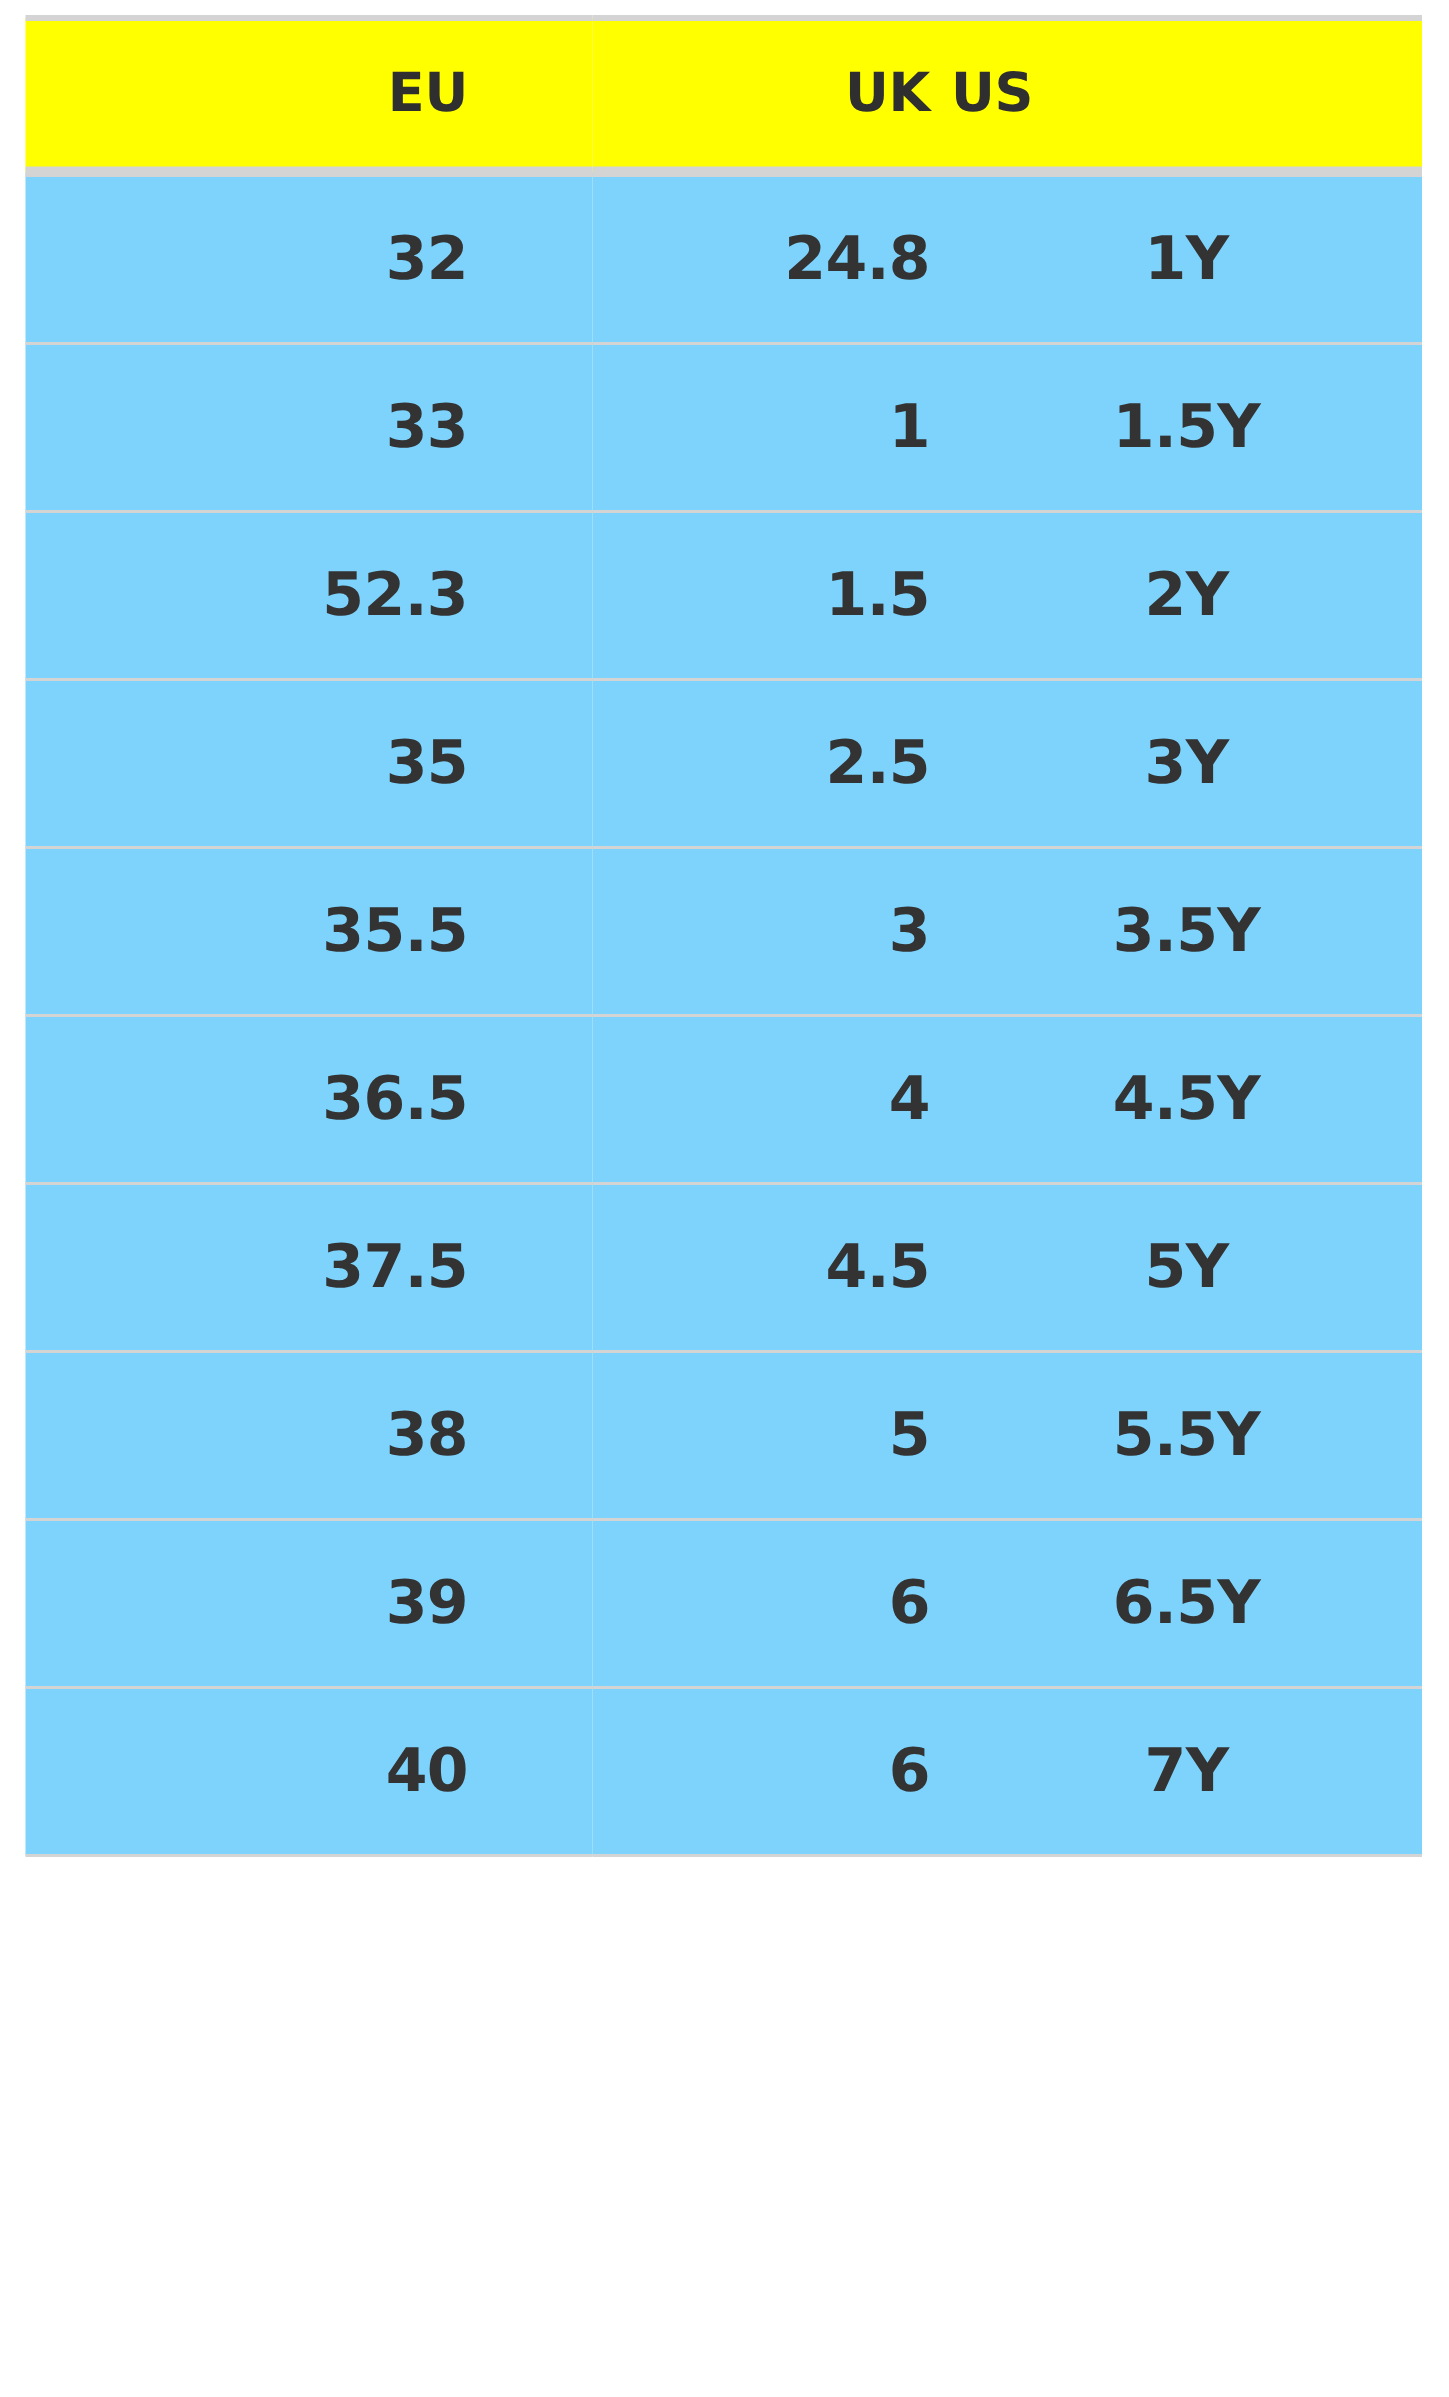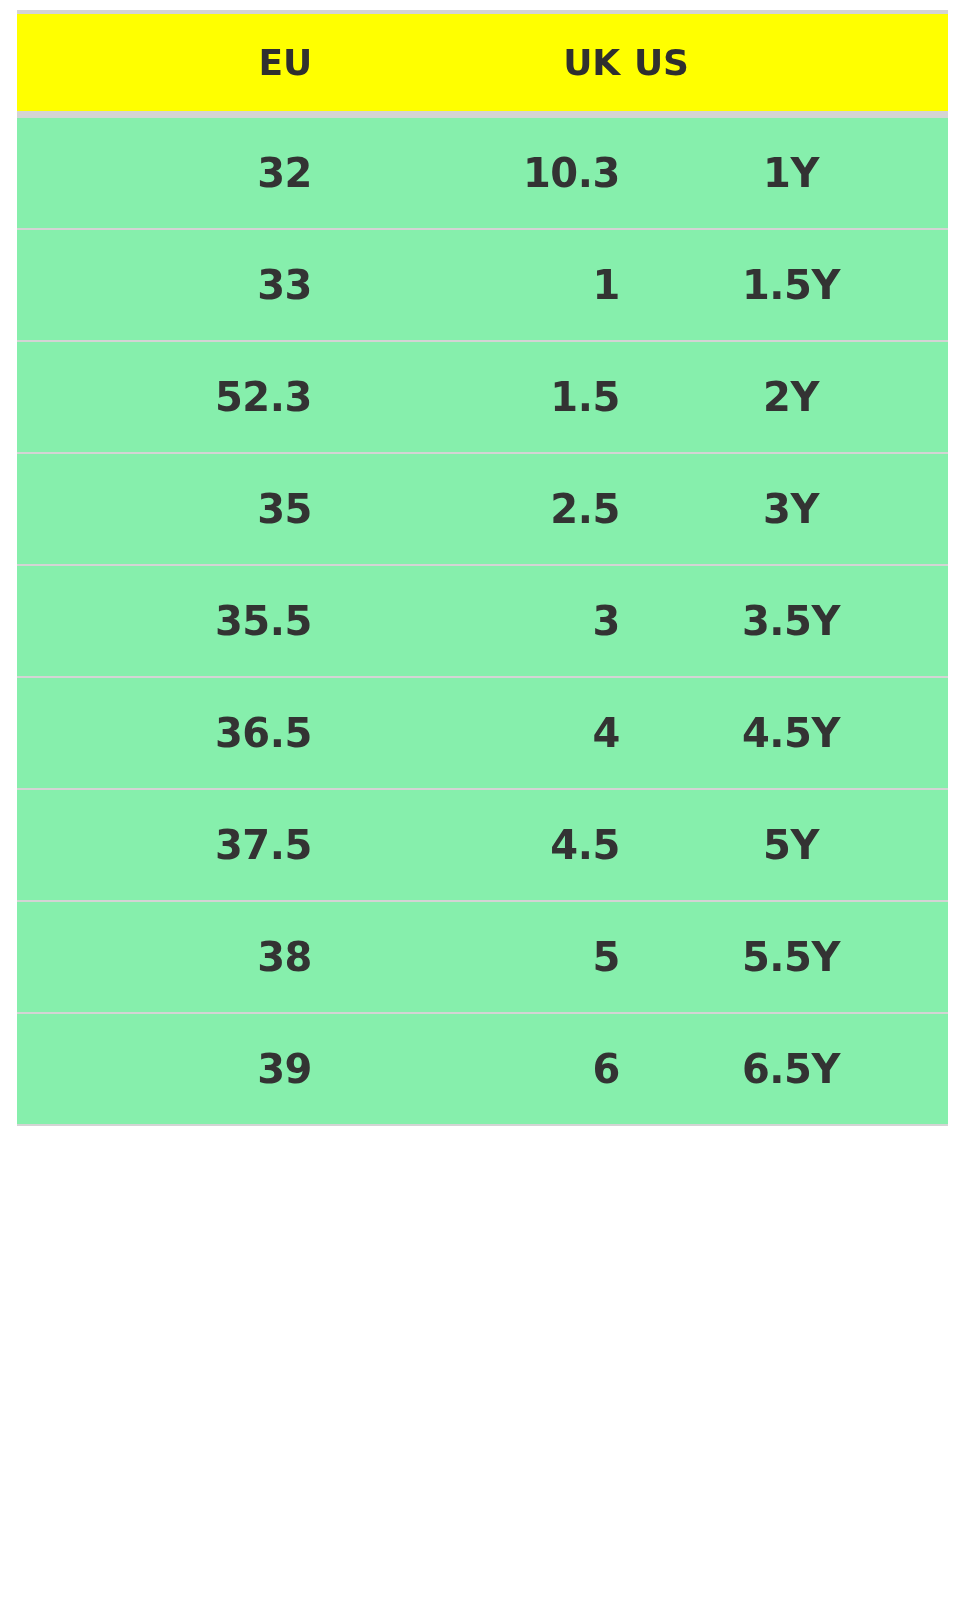--- a/index.html
+++ b/index.html
@@ -61,21 +61,21 @@
   .chart-table tbody td {
     height: 110px;
     padding: 0;
     margin: 0;
     font-size: 40px;
     font-weight: bold;
     color: #333333;
     letter-spacing: -0.4px;
     border-bottom: 2px solid #d4d4d4;
     vertical-align: middle;
-    background: #86efac;
+    background: #7dd3fc;
     font-family: "DejaVu Sans", sans-serif;
   }
   .chart-table tbody td.c-eu { text-align: right; padding-right: 83px; }
   .chart-table tbody td.c-uk { text-align: right; padding-right: 0px;  }
   .chart-table tbody td.c-us { text-align: center;  padding-left: 14px;  }
 </style>
 </head>
 <body>
 
 <div id="size-chart">
@@ -88,21 +88,21 @@
     <thead>
       <tr>
         <th class="h-eu">EU</th>
         <th class="h-uk">UK</th>
         <th class="h-us">US</th>
       </tr>
     </thead>
     <tbody id="chart-body">
         <tr>
           <td class="c-eu">32</td>
-          <td class="c-uk">10.3</td>
+          <td class="c-uk">24.8</td>
           <td class="c-us">1Y</td>
         </tr>
         <tr>
           <td class="c-eu">33</td>
           <td class="c-uk">1</td>
           <td class="c-us">1.5Y</td>
         </tr>
         <tr>
           <td class="c-eu">52.3</td>
           <td class="c-uk">1.5</td>
@@ -131,15 +131,20 @@
         <tr>
           <td class="c-eu">38</td>
           <td class="c-uk">5</td>
           <td class="c-us">5.5Y</td>
         </tr>
         <tr>
           <td class="c-eu">39</td>
           <td class="c-uk">6</td>
           <td class="c-us">6.5Y</td>
         </tr>
+        <tr>
+          <td class="c-eu">40</td>
+          <td class="c-uk">6</td>
+          <td class="c-us">7Y</td>
+        </tr>
       </tbody>
   </table>
 </div>
 
 </body></html>

